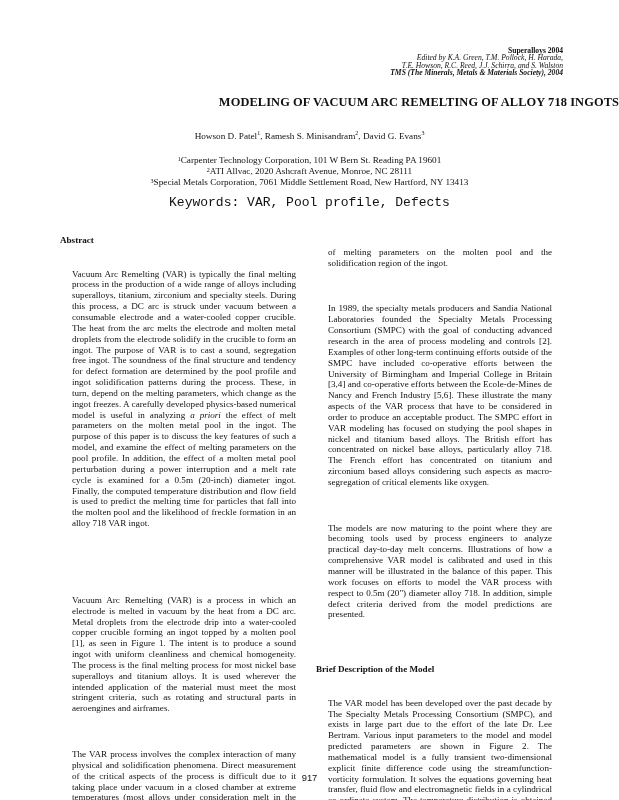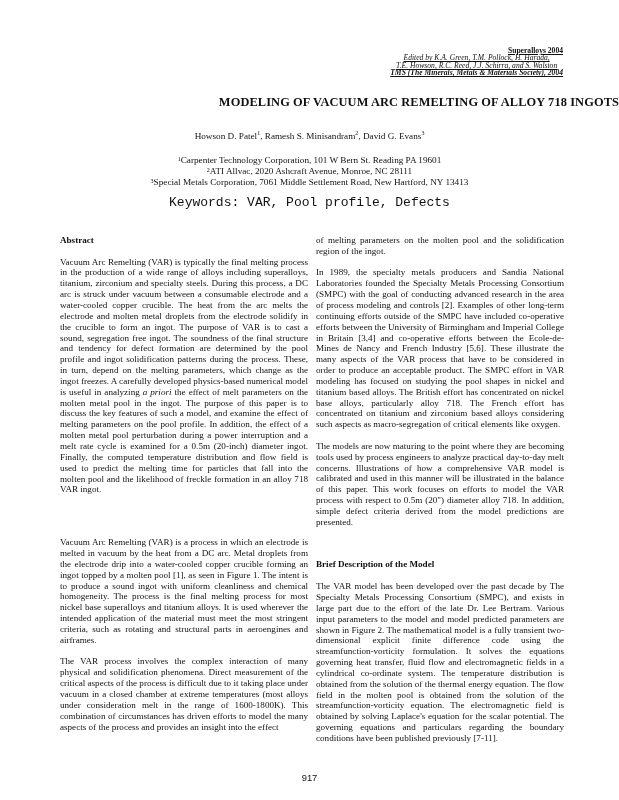--- a/index.html
+++ b/index.html
@@ -1,29 +1,29 @@
 <!DOCTYPE html>
 <html><head>
 <meta charset="utf-8">
 <style>
   html, body { margin: 0; padding: 0; background: #ffffff; }
   body { width: 619px; height: 800px; position: relative; overflow: hidden; font-family: "Liberation Serif", serif; color: #111; }
-  .header { position: absolute; right: 56px; top: 47px; text-align: right; font-family: "Liberation Serif", serif; font-size: 7.6px; line-height: 7.4px; font-style: italic; font-weight: bold; text-decoration: underline; }
+  .header { position: absolute; right: 56px; top: 47px; text-align: right; font-family: "Liberation Serif", serif; font-size: 7.6px; line-height: 7.4px; font-style: italic; font-weight: bold; }
   .header .proc { font-style: normal; }
-  .header .eds { font-weight: normal; text-align: center; }
+  .header .eds { font-weight: normal; }
   .title { position: absolute; left: 0; right: 0; top: 95px; text-align: right; font-weight: bold; font-size: 12.4px; letter-spacing: 0.1px; }
   .authors { position: absolute; left: 0; right: 0; top: 131px; text-align: center; font-size: 9.2px; }
   .affils { position: absolute; left: 0; right: 0; top: 155px; text-align: center; font-size: 9.2px; line-height: 10.8px; }
   .keywords { position: absolute; left: 0; right: 0; top: 195px; text-align: center; font-size: 13px; font-family: Liberation Mono, monospace; }
   sup { font-size: 6px; vertical-align: top; position: relative; top: -1px; }
   .col { position: absolute; width: 248px; font-size: 9.1px; line-height: 10.85px; text-align: justify; }
   .col-left { left: 60px; top: 235px; }
   .col-right { left: 316px; top: 235px; }
   .col h2 { font-size: 9.1px; font-weight: bold; text-align: left; margin: 0; }
-  .col p { margin: 0; }
+  .col p { margin: 12px; }
   .gap-s { height: 10.8px; }
   .gap-l { height: 21px; }
   .pagenum { position: absolute; left: 0; right: 0; top: 740px; text-align: center; font-family: "Liberation Sans", sans-serif; font-size: 9.4px; margin-top: 32px; }
 </style>
 </head>
 <body>
 
 <div class="header">
   <div class="proc">Superalloys 2004</div>
   <div class="eds">Edited by K.A. Green, T.M. Pollock, H. Harada,</div>

